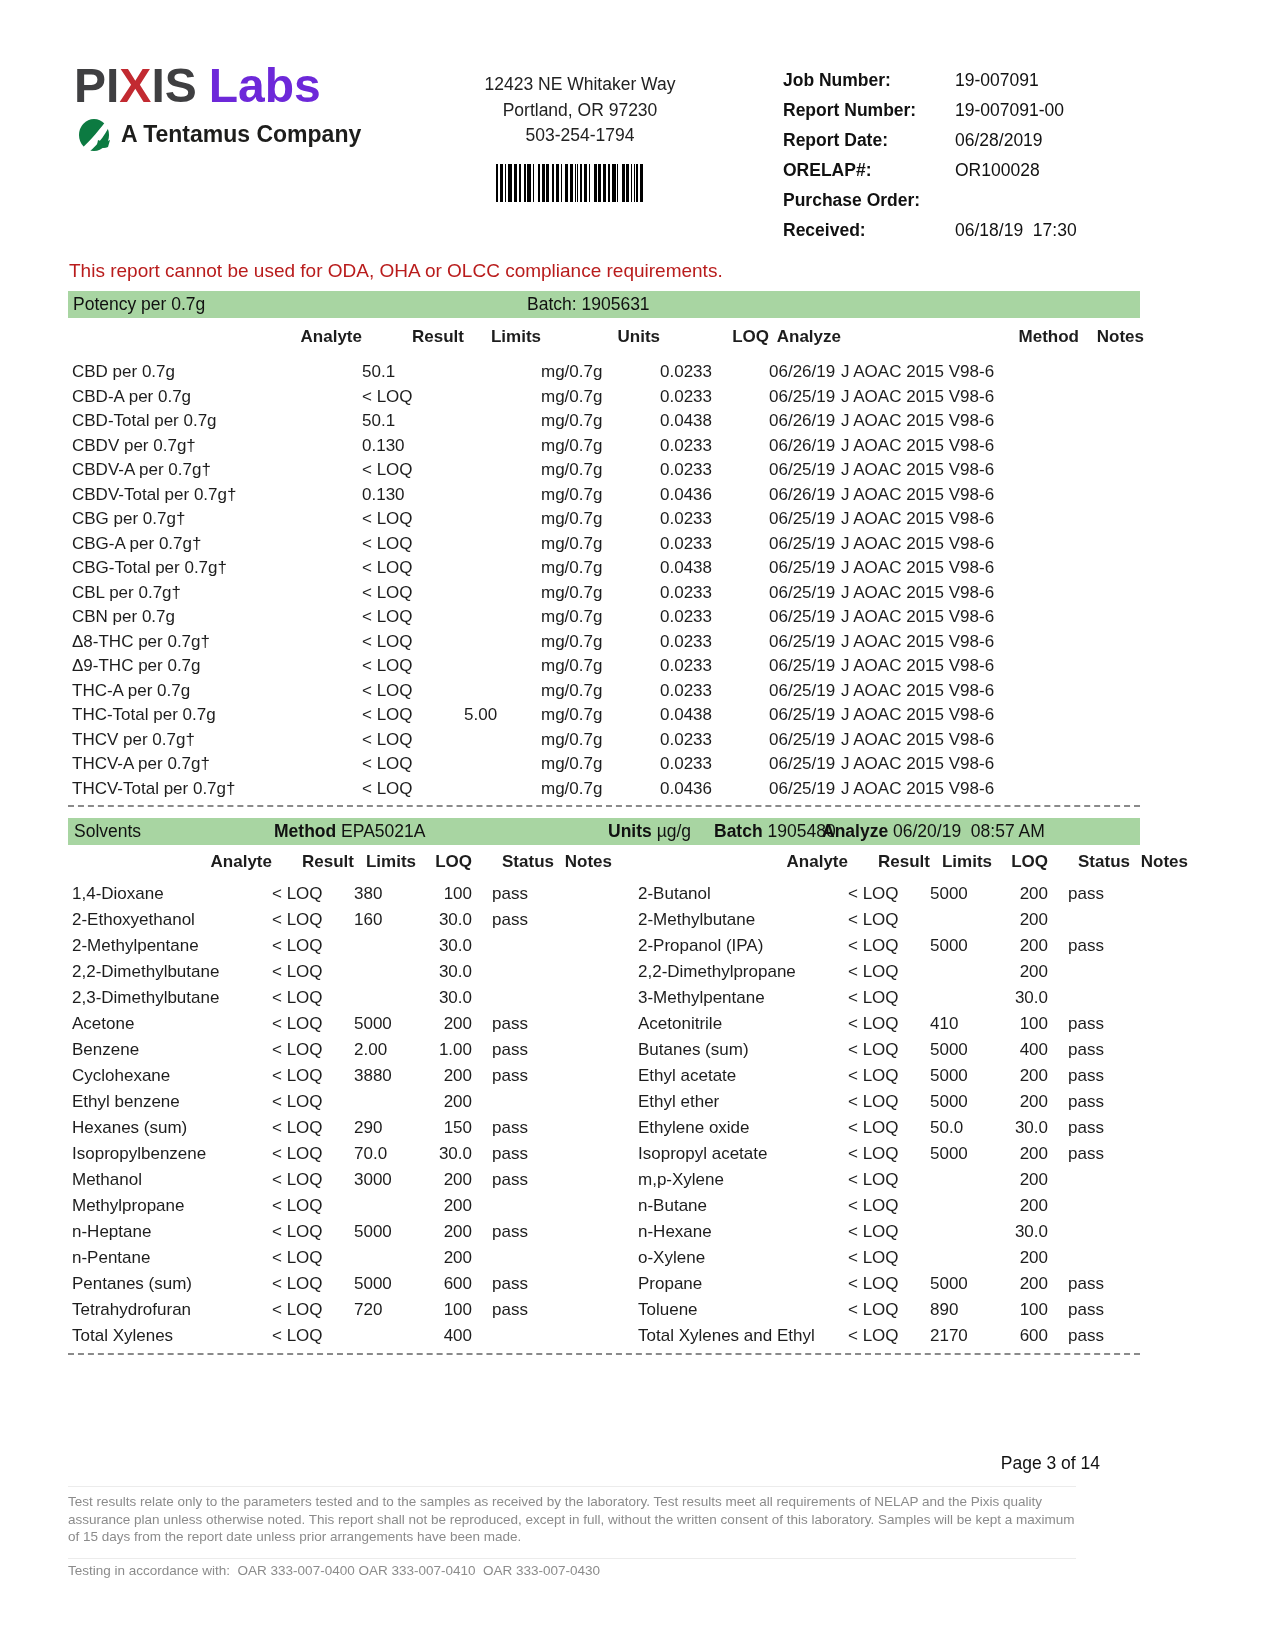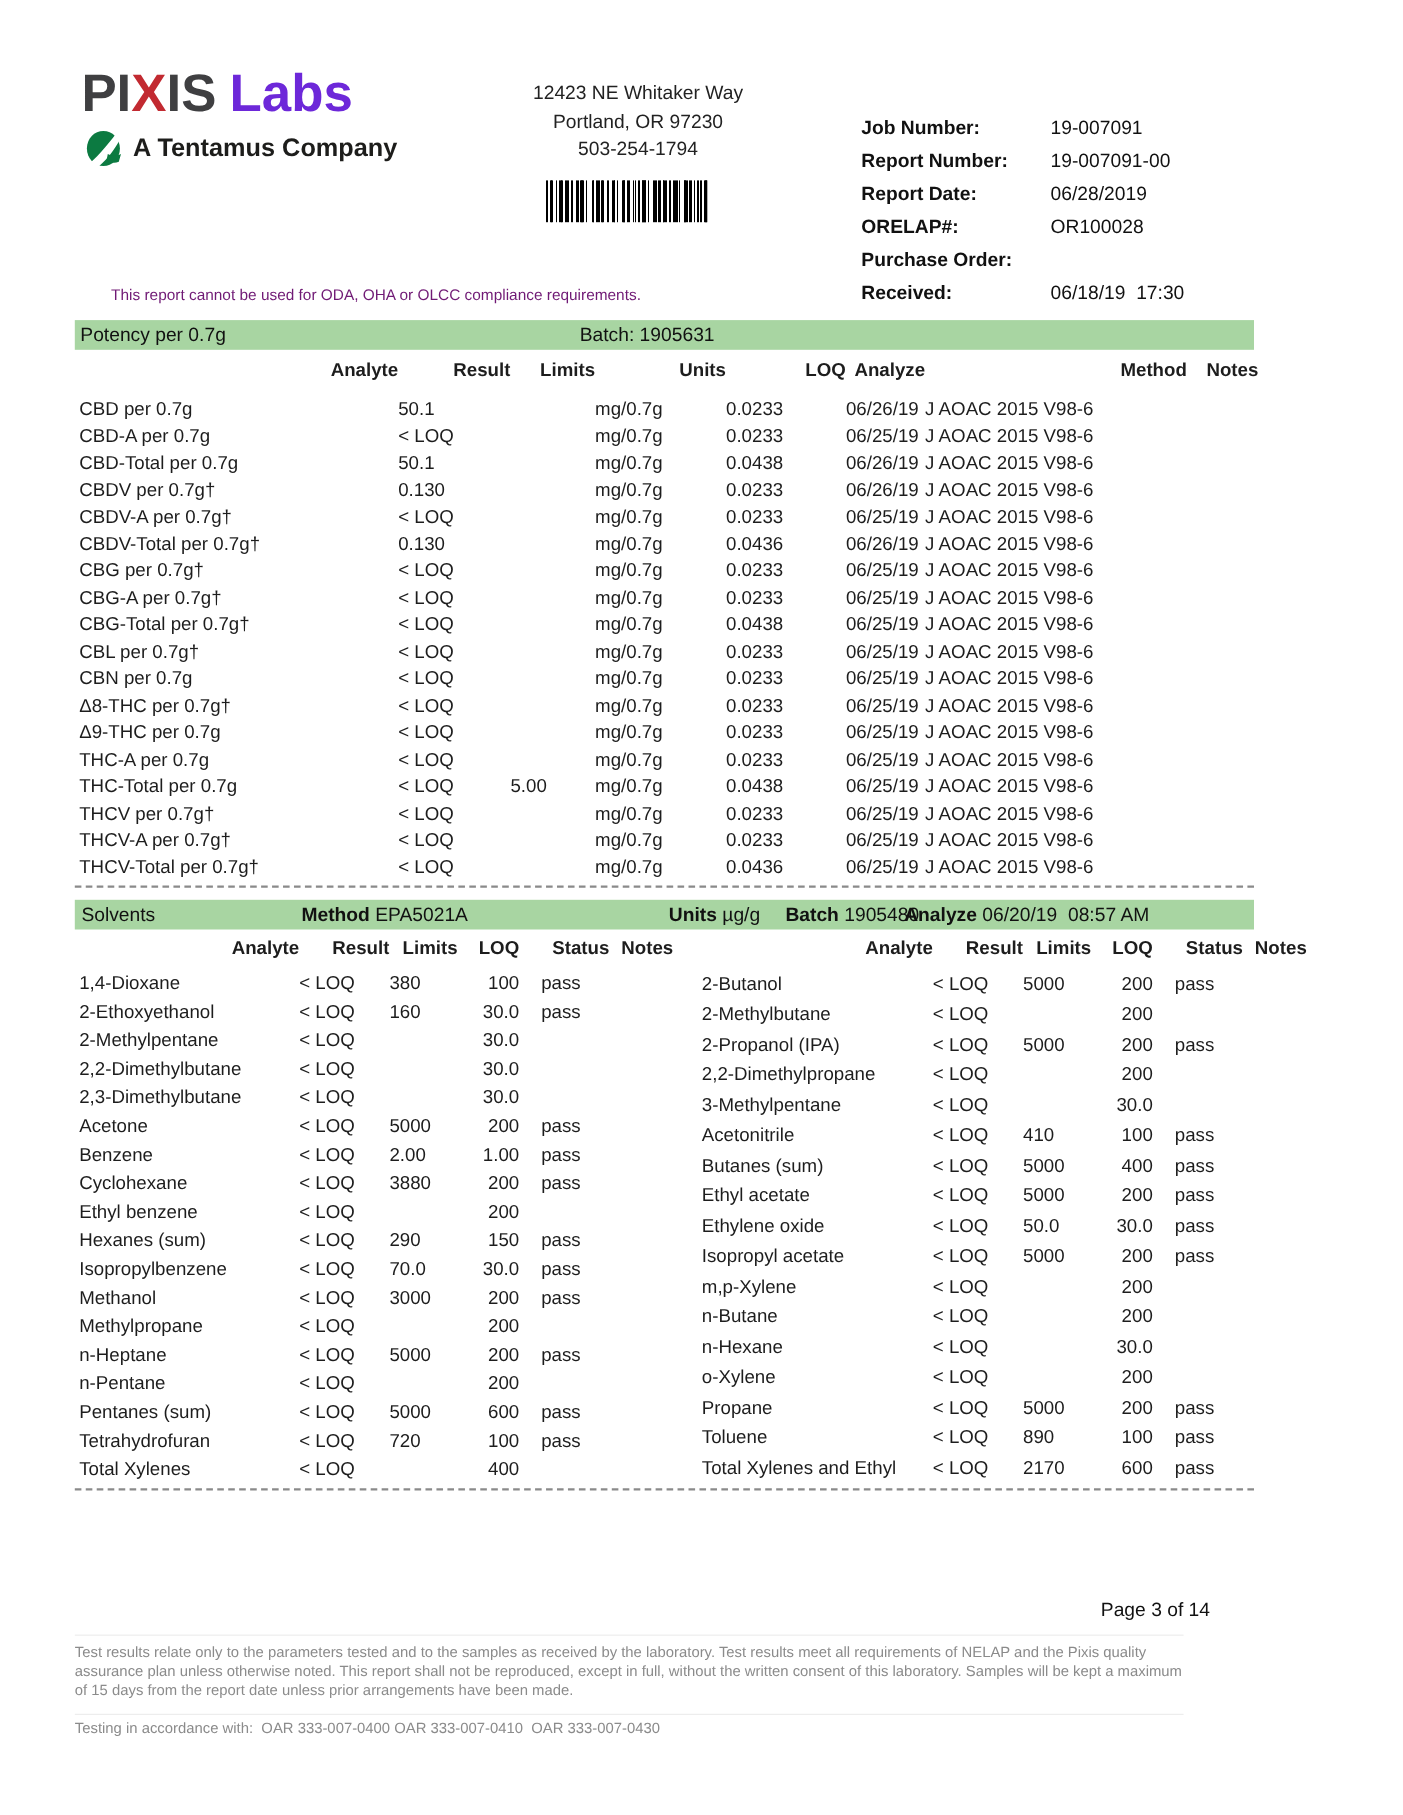--- a/index.html
+++ b/index.html
@@ -14,26 +14,26 @@
   .lx{color:#c22a31;}
   .llabs{color:#6d28d9;margin-left:12px;}
   .tagline-row{display:flex;align-items:center;gap:9px;margin-top:4px;margin-left:4px;}
   .tagline{font-size:23px;font-weight:bold;color:#1d1d1b;}
   .address{position:absolute;left:420px;top:72px;width:320px;text-align:center;
     font-size:17.5px;line-height:25.5px;color:#222;}
   .barcode{position:absolute;left:496px;top:164px;width:147px;height:38px;background-color:#fff;
     background-image:
       repeating-linear-gradient(90deg,#000 0 2px,transparent 2px 4px,#000 4px 7px,transparent 7px 9px,#000 9px 10px,transparent 10px 14px),
       repeating-linear-gradient(90deg,transparent 0 5px,#000 5px 6px,transparent 6px 12px,#000 12px 15px,transparent 15px 19px);}
-  .info{position:absolute;left:783px;top:70px;width:380px;font-size:17.5px;margin-top:36px;}
+  .info{position:absolute;left:783px;top:70px;width:380px;font-size:17.5px;}
   .info-row{display:flex;height:30px;align-items:flex-start;}
   .info-label{width:172px;font-weight:bold;color:#111;}
   .info-value{white-space:pre;color:#111;}
   
-  .notice{position:absolute;left:69px;top:260px;font-size:14px;color:#701a75;margin-left:32px;}
+  .notice{position:absolute;left:69px;top:260px;font-size:19px;color:#b91c1c;}
   
   .section{position:absolute;left:68px;width:1072px;}
   .bar{position:relative;height:27px;background:#a8d5a2;font-size:17.5px;line-height:27px;color:#111;}
   .bar span.pos{position:absolute;top:0;white-space:pre;}
   .bar b{font-weight:bold;}
   .dashed{border-top:2px dashed #8a8a8a;height:0;margin-top:4px;}
   
   table{border-collapse:collapse;table-layout:fixed;}
   th{font-weight:bold;text-align:right;font-size:17px;overflow:hidden;white-space:nowrap;}
   td{font-size:17px;overflow:hidden;white-space:nowrap;}
@@ -561,20 +561,28 @@
             </tr>
             <tr>
               <td>Ethyl acetate</td>
               <td>&lt; LOQ</td>
               <td>5000</td>
               <td>200</td>
               <td>pass</td>
               <td></td>
             </tr>
             <tr>
+              <td>Ethyl ether</td>
+              <td>&lt; LOQ</td>
+              <td>5000</td>
+              <td>200</td>
+              <td>pass</td>
+              <td></td>
+            </tr>
+            <tr>
               <td>Ethylene oxide</td>
               <td>&lt; LOQ</td>
               <td>50.0</td>
               <td>30.0</td>
               <td>pass</td>
               <td></td>
             </tr>
             <tr>
               <td>Isopropyl acetate</td>
               <td>&lt; LOQ</td>

